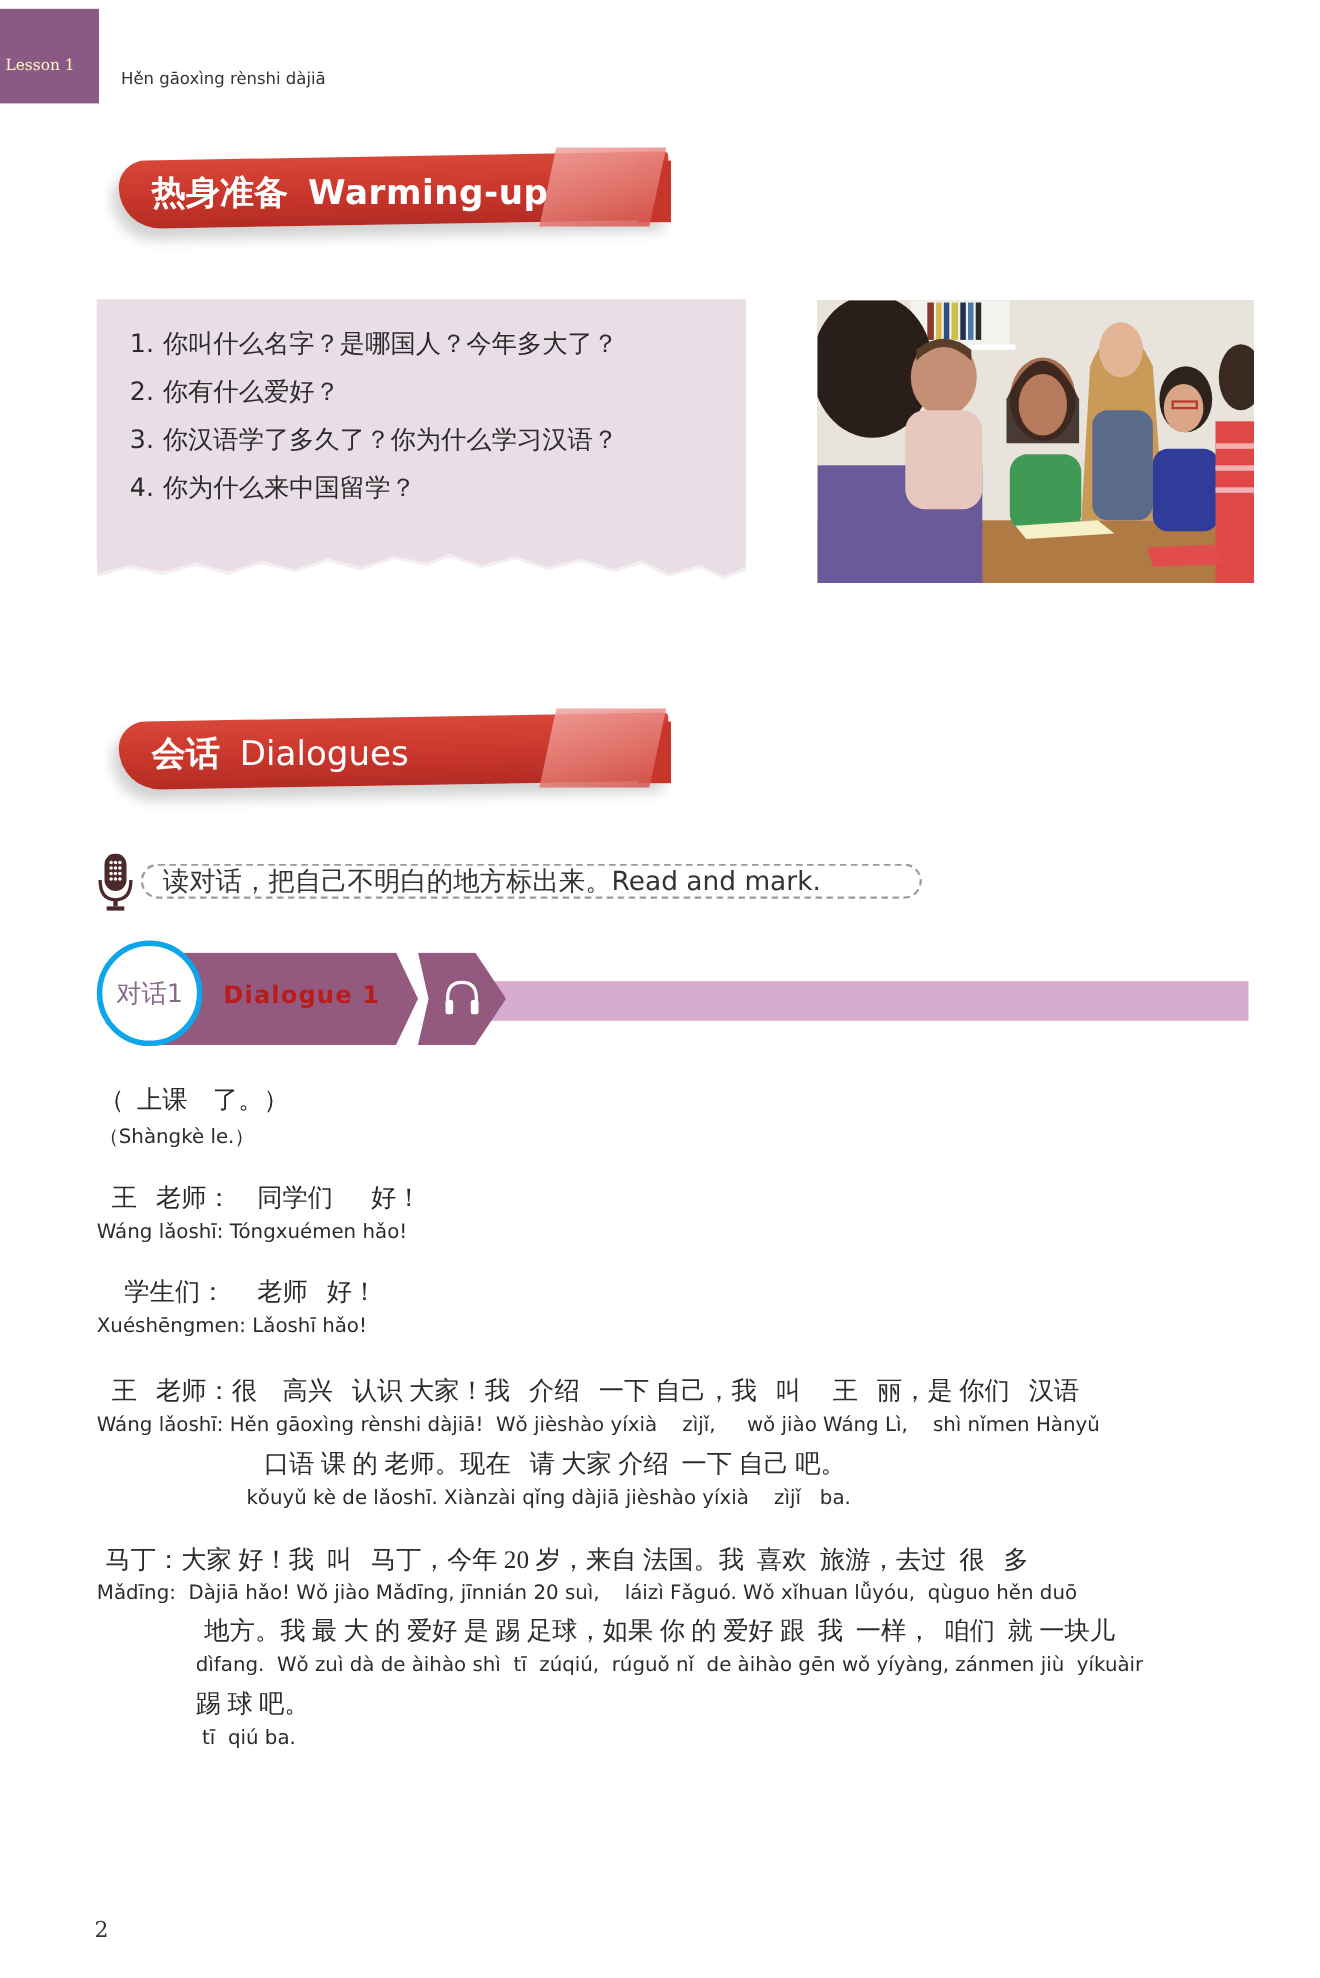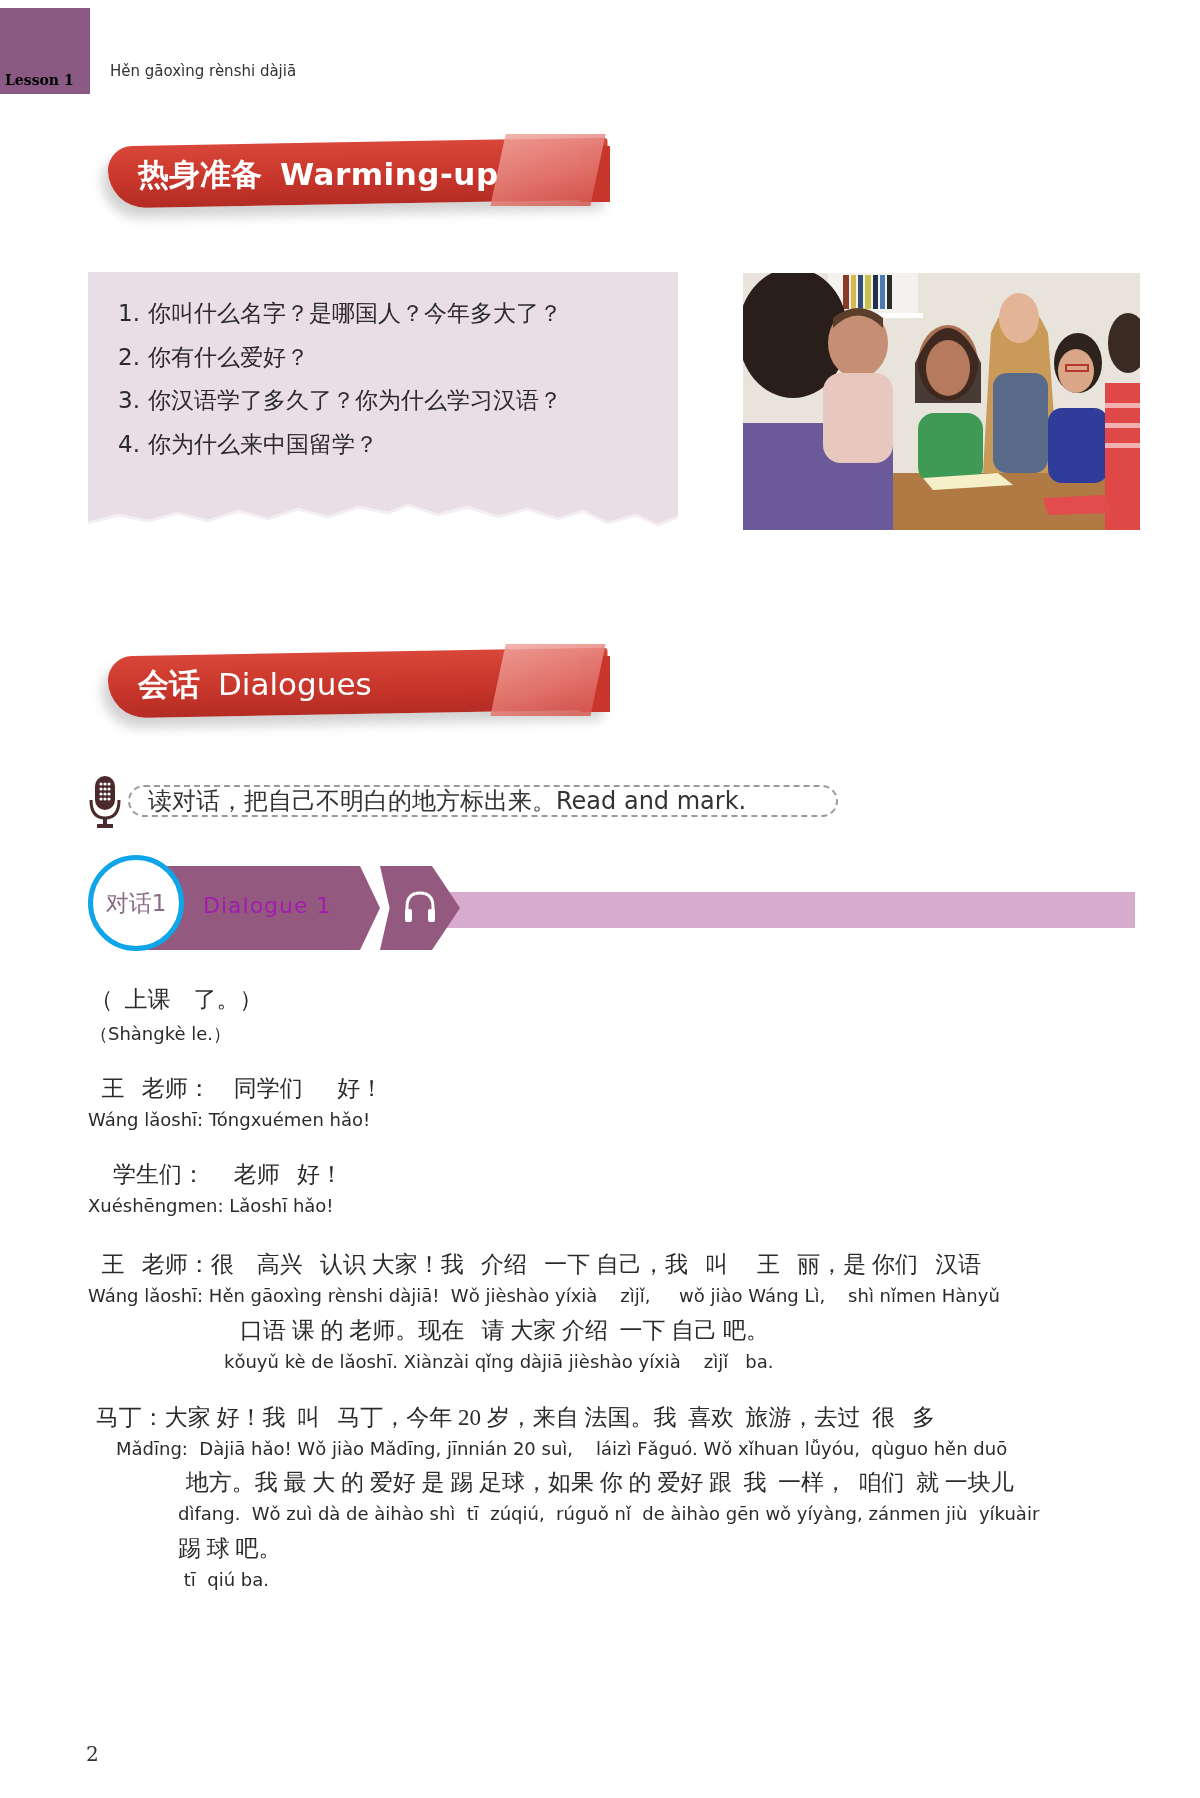--- a/index.html
+++ b/index.html
@@ -8,22 +8,22 @@
     background: #ffffff; color: #2a2a2a;
     font-family: "DejaVu Sans", sans-serif;
   }
   .abs { position: absolute; }
   
   .lesson-tab {
     left: 0; top: 8px; width: 90px; height: 86px;
     background: #8a5a84;
   }
   .lesson-tab span {
-    position: absolute; left: 5px; top: 64px;
-    font-family: "DejaVu Serif", serif; font-size: 14px; color: #000000; font-weight: bold;
+    position: absolute; left: 5px; top: 44px;
+    font-family: "DejaVu Serif", serif; font-size: 14px; color: #fef9c3;
   }
   .header-pinyin {
     left: 110px; top: 62px; font-size: 15px; color: #333;
   }
   
   .ribbon {
     width: 500px; height: 78px;
   }
   .ribbon .band {
     position: absolute; left: 0; top: 10px; width: 500px; height: 62px;
@@ -90,21 +90,21 @@
   }
   .dlg-circle {
     left: 88px; top: 855px; width: 96px; height: 96px; border-radius: 50%;
     background: #fff; border: 5px solid #0ea5e9; box-sizing: border-box;
   }
   .dlg-circle span {
     position: absolute; left: 0; right: 0; top: 28px; text-align: center;
     font-size: 23px; color: #8a6a86;
   }
   .dlg-title {
-    left: 203px; top: 893px; font-size: 22px; font-weight: normal; color: #a21caf;
+    left: 203px; top: 893px; font-size: 22px; font-weight: bold; color: #b91c1c;
     letter-spacing: 1px;
   }
   .headphones { left: 402px; top: 889px; width: 36px; height: 36px; }
   
   .line-cn {
     font-family: Liberation Serif, serif; font-size: 23px; color: #2b2b2b;
     white-space: pre; line-height: 30px;
   }
   .line-py {
     font-size: 18px; color: #2b2b2b; white-space: pre; line-height: 24px;
@@ -233,19 +233,19 @@
 
 <div class="abs line-cn" style="left:90px; top:1160px;">    学生们：     老师   好！</div>
 <div class="abs line-py" style="left:88px; top:1194px;">Xuéshēngmen: Lǎoshī hǎo!</div>
 
 <div class="abs line-cn" style="left:90px; top:1250px;">  王   老师：很    高兴   认识 大家！我   介绍   一下 自己，我   叫     王   丽，是 你们   汉语</div>
 <div class="abs line-py" style="left:88px; top:1284px;">Wáng lǎoshī: Hěn gāoxìng rènshi dàjiā!  Wǒ jièshào yíxià    zìjǐ,     wǒ jiào Wáng Lì,    shì nǐmen Hànyǔ</div>
 <div class="abs line-cn" style="left:228px; top:1316px;margin-left:12px;">口语 课 的 老师。现在   请 大家 介绍  一下 自己 吧。</div>
 <div class="abs line-py" style="left:224px; top:1350px;">kǒuyǔ kè de lǎoshī. Xiànzài qǐng dàjiā jièshào yíxià    zìjǐ   ba.</div>
 
 <div class="abs line-cn" style="left:90px; top:1403px;"> 马丁：大家 好！我  叫   马丁，今年 20 岁，来自 法国。我  喜欢  旅游，去过  很   多</div>
-<div class="abs line-py" style="left:88px; top:1437px;margin-left:28px;">Mǎdīng:  Dàjiā hǎo! Wǒ jiào Mǎdīng, jīnnián 20 suì,    láizì Fǎguó. Wǒ xǐhuan lǚyóu,  qùguo hěn duō</div>
+<div class="abs line-py" style="left:88px; top:1437px;">Mǎdīng:  Dàjiā hǎo! Wǒ jiào Mǎdīng, jīnnián 20 suì,    láizì Fǎguó. Wǒ xǐhuan lǚyóu,  qùguo hěn duō</div>
 <div class="abs line-cn" style="left:180px; top:1468px;"> 地方。我 最 大 的 爱好 是 踢 足球，如果 你 的 爱好 跟  我  一样，  咱们  就 一块儿</div>
 <div class="abs line-py" style="left:178px; top:1502px;">dìfang.  Wǒ zuì dà de àihào shì  tī  zúqiú,  rúguǒ nǐ  de àihào gēn wǒ yíyàng, zánmen jiù  yíkuàir</div>
 <div class="abs line-cn" style="left:178px; top:1534px;">踢 球 吧。</div>
 <div class="abs line-py" style="left:178px; top:1568px;"> tī  qiú ba.</div>
 
 <div class="abs page-number">2</div>
 
 </body></html>

